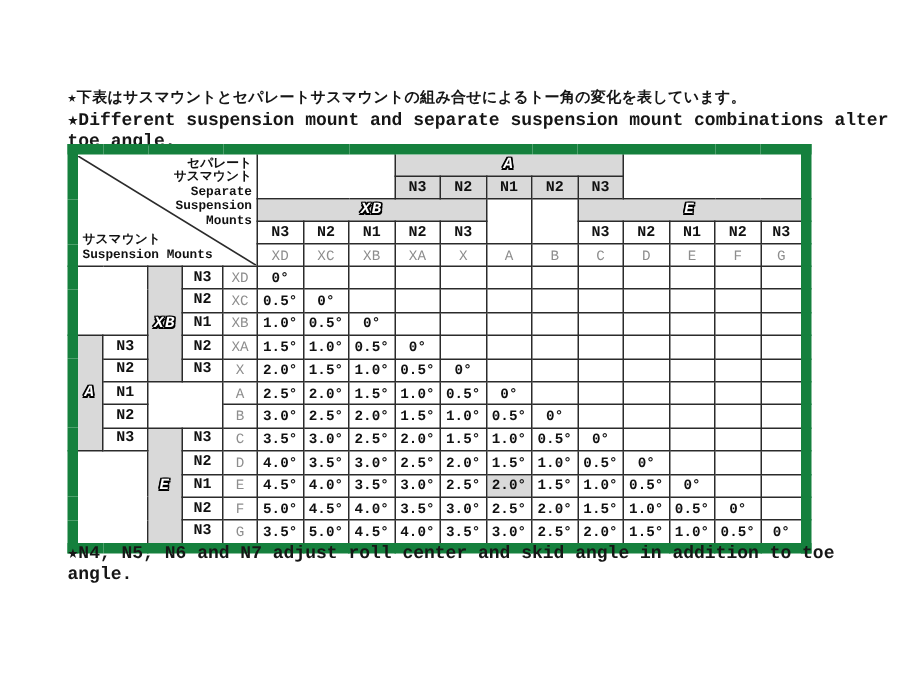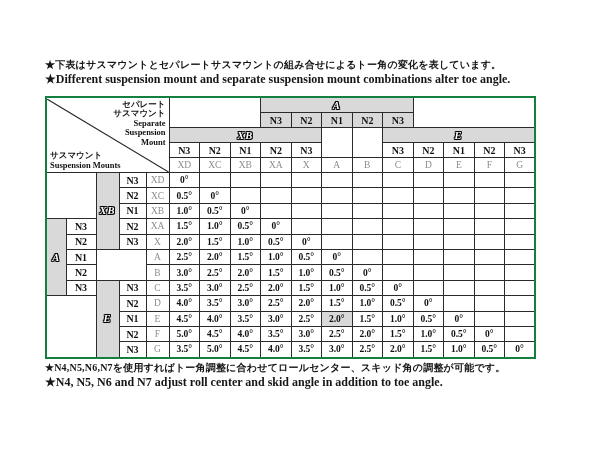--- a/index.html
+++ b/index.html
@@ -1,25 +1,25 @@
 <!DOCTYPE html>
 <html><head>
 <meta charset="utf-8">
 <style>
   html,body{margin:0;padding:0;background:#fff;}
   .page{position:relative;width:600px;height:450px;background:#ffffff;overflow:hidden;
-        font-family:Liberation Serif, serif;color:#111;}
+        font-family:Liberation Mono, monospace;color:#111;}
   .note{position:absolute;left:45px;font-weight:bold;color:#161616;}
   .note-jp{font-size:10px;letter-spacing:0.2px;}
   .note-en{font-size:12px;}
   #note-top{top:58px;}
   #note-bottom{top:361px;}
 
   table#toe-table{position:absolute;left:45px;top:96px;width:489px;
-        border-collapse:collapse;table-layout:fixed;border:2px solid #15803d;}
+        border-collapse:collapse;table-layout:fixed;border:7px solid #15803d;}
   #toe-table td{border:1px solid #2b2b2b;padding:0;text-align:center;vertical-align:middle;
         overflow:hidden;white-space:nowrap;}
   #toe-table thead td{height:14px;}
   #toe-table tbody td{height:14.4px;}
   .ncell{font-weight:bold;font-size:10px;color:#111;}
   .keycell{font-size:9.5px;color:#8d8d8d;}
   .val{font-weight:bold;font-size:9.5px;color:#111;}
   .shaded,.bar,.glabel,.hl{background:#d9d9d9;}
   .outl{font-style:italic;font-weight:bold;font-size:10.5px;color:#ffffff;letter-spacing:1px;
         text-shadow:-1px -1px 0 #000,1px -1px 0 #000,-1px 1px 0 #000,1px 1px 0 #000,
@@ -67,21 +67,21 @@
           <td class="corner-td" colspan="5" rowspan="5">
             <div class="corner-inner">
               <svg class="diag" viewBox="0 0 100 100" preserveAspectRatio="none">
                 <line x1="0" y1="0" x2="100" y2="100" stroke="#2b2b2b" stroke-width="1.1" vector-effect="non-scaling-stroke"></line>
               </svg>
               <div class="corner-tr">
                 <div>セパレート</div>
                 <div>サスマウント</div>
                 <div>Separate</div>
                 <div>Suspension</div>
-                <div>Mount</div>
+                <div>Mounts</div>
               </div>
               <div class="corner-bl">
                 <div>サスマウント</div>
                 <div>Suspension Mounts</div>
               </div>
             </div>
           </td>
           <td colspan="3" rowspan="2"></td>
           <td class="bar outl" colspan="5">A</td>
           <td colspan="4" rowspan="2"></td>
@@ -325,17 +325,16 @@
           <td class="val">2.0°</td>
           <td class="val">1.5°</td>
           <td class="val">1.0°</td>
           <td class="val">0.5°</td>
           <td class="val">0°</td>
         </tr>
       </tbody>
     </table>
 
   <div id="note-bottom" class="note">
-    <div class="note-jp">★N4,N5,N6,N7を使用すればトー角調整に合わせてロールセンター、スキッド角の調整が可能です。</div>
     <div class="note-en">★N4, N5, N6 and N7 adjust roll center and skid angle in addition to toe angle.</div>
   </div>
 
 </div>
 
 </body></html>

